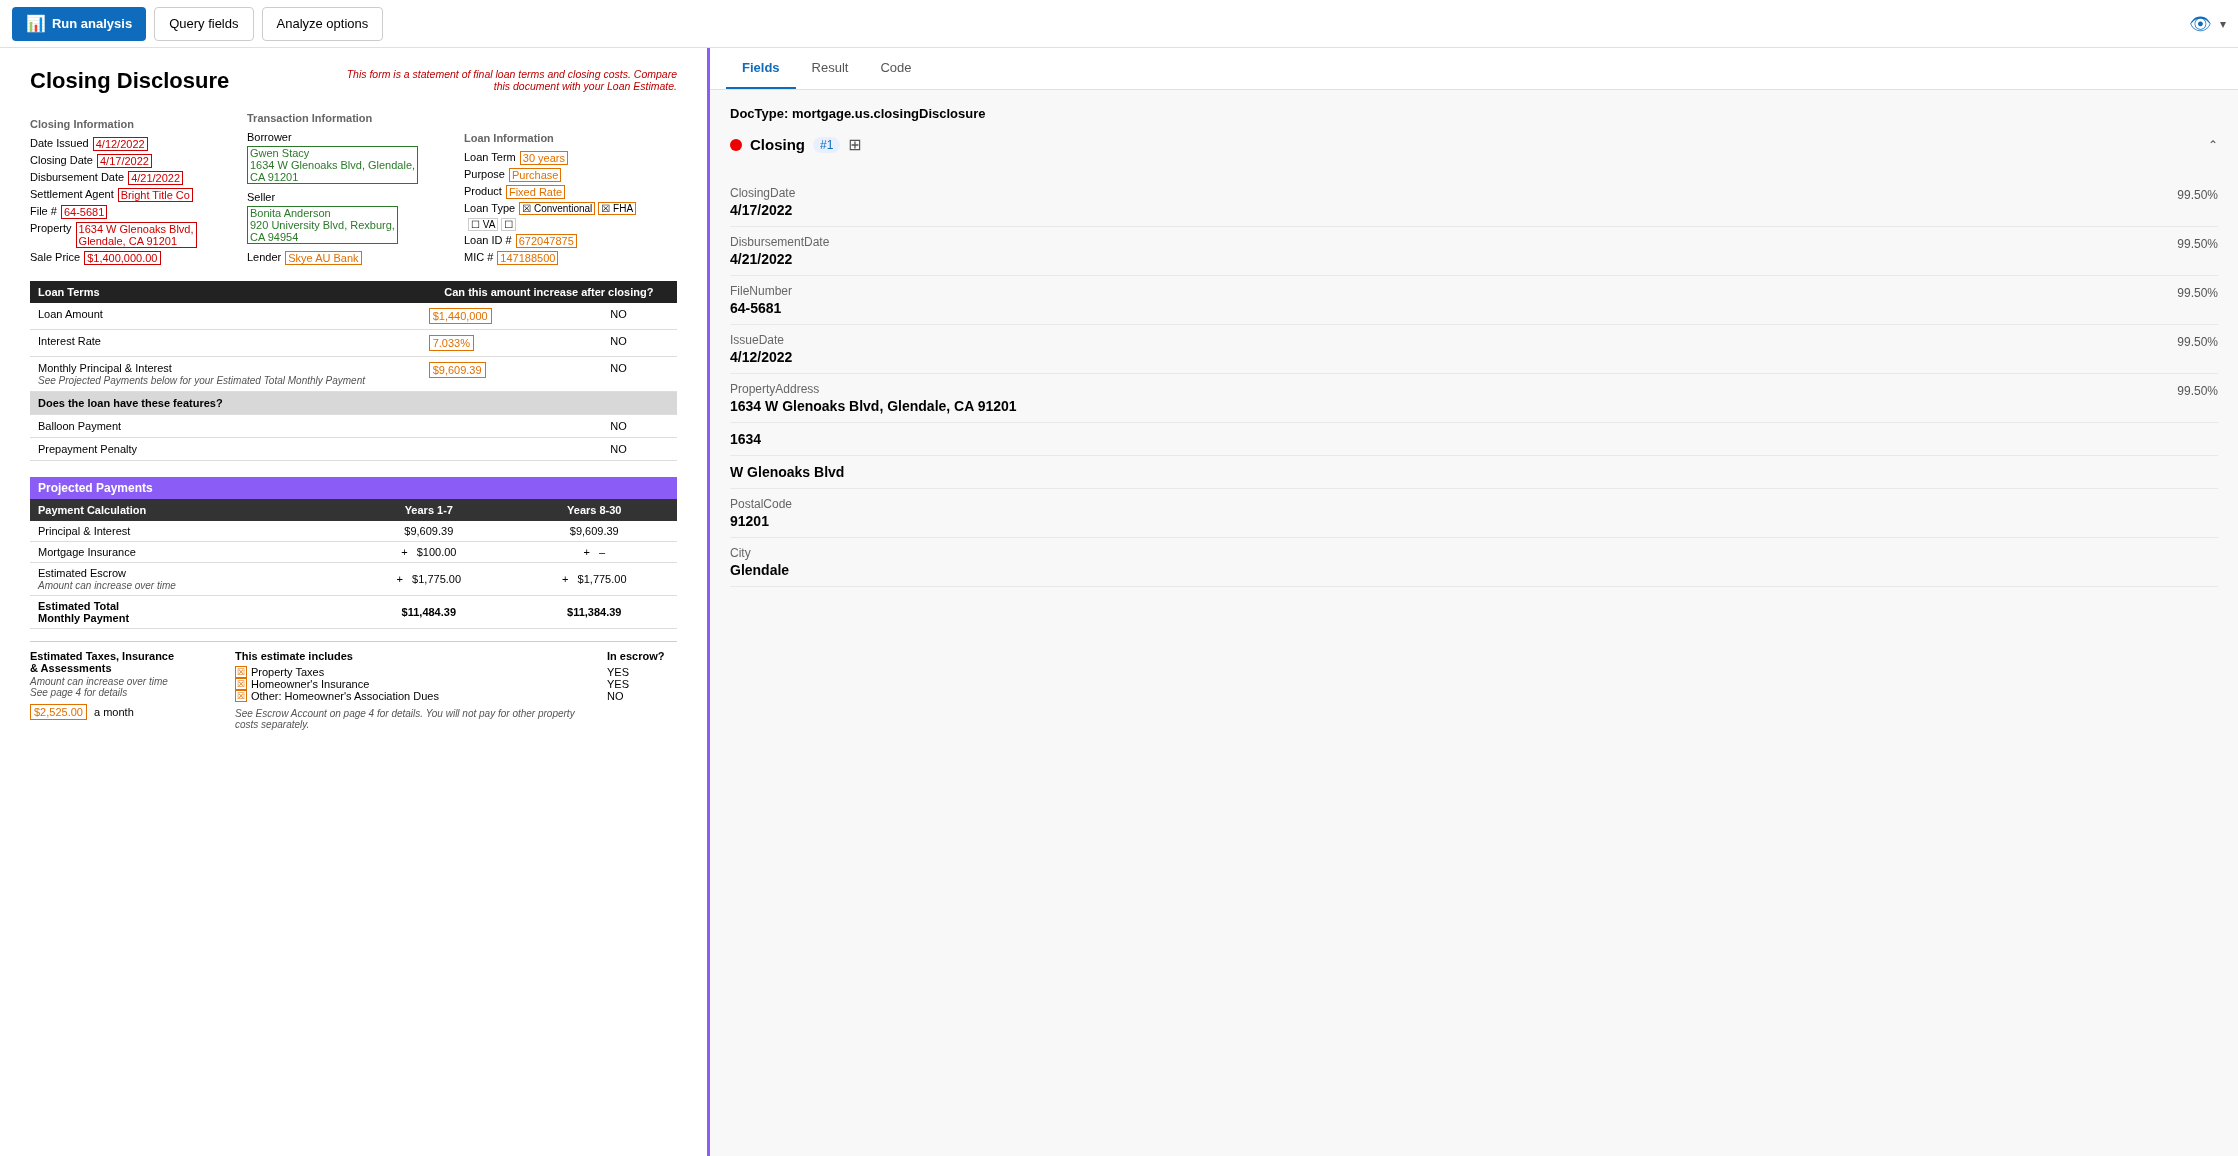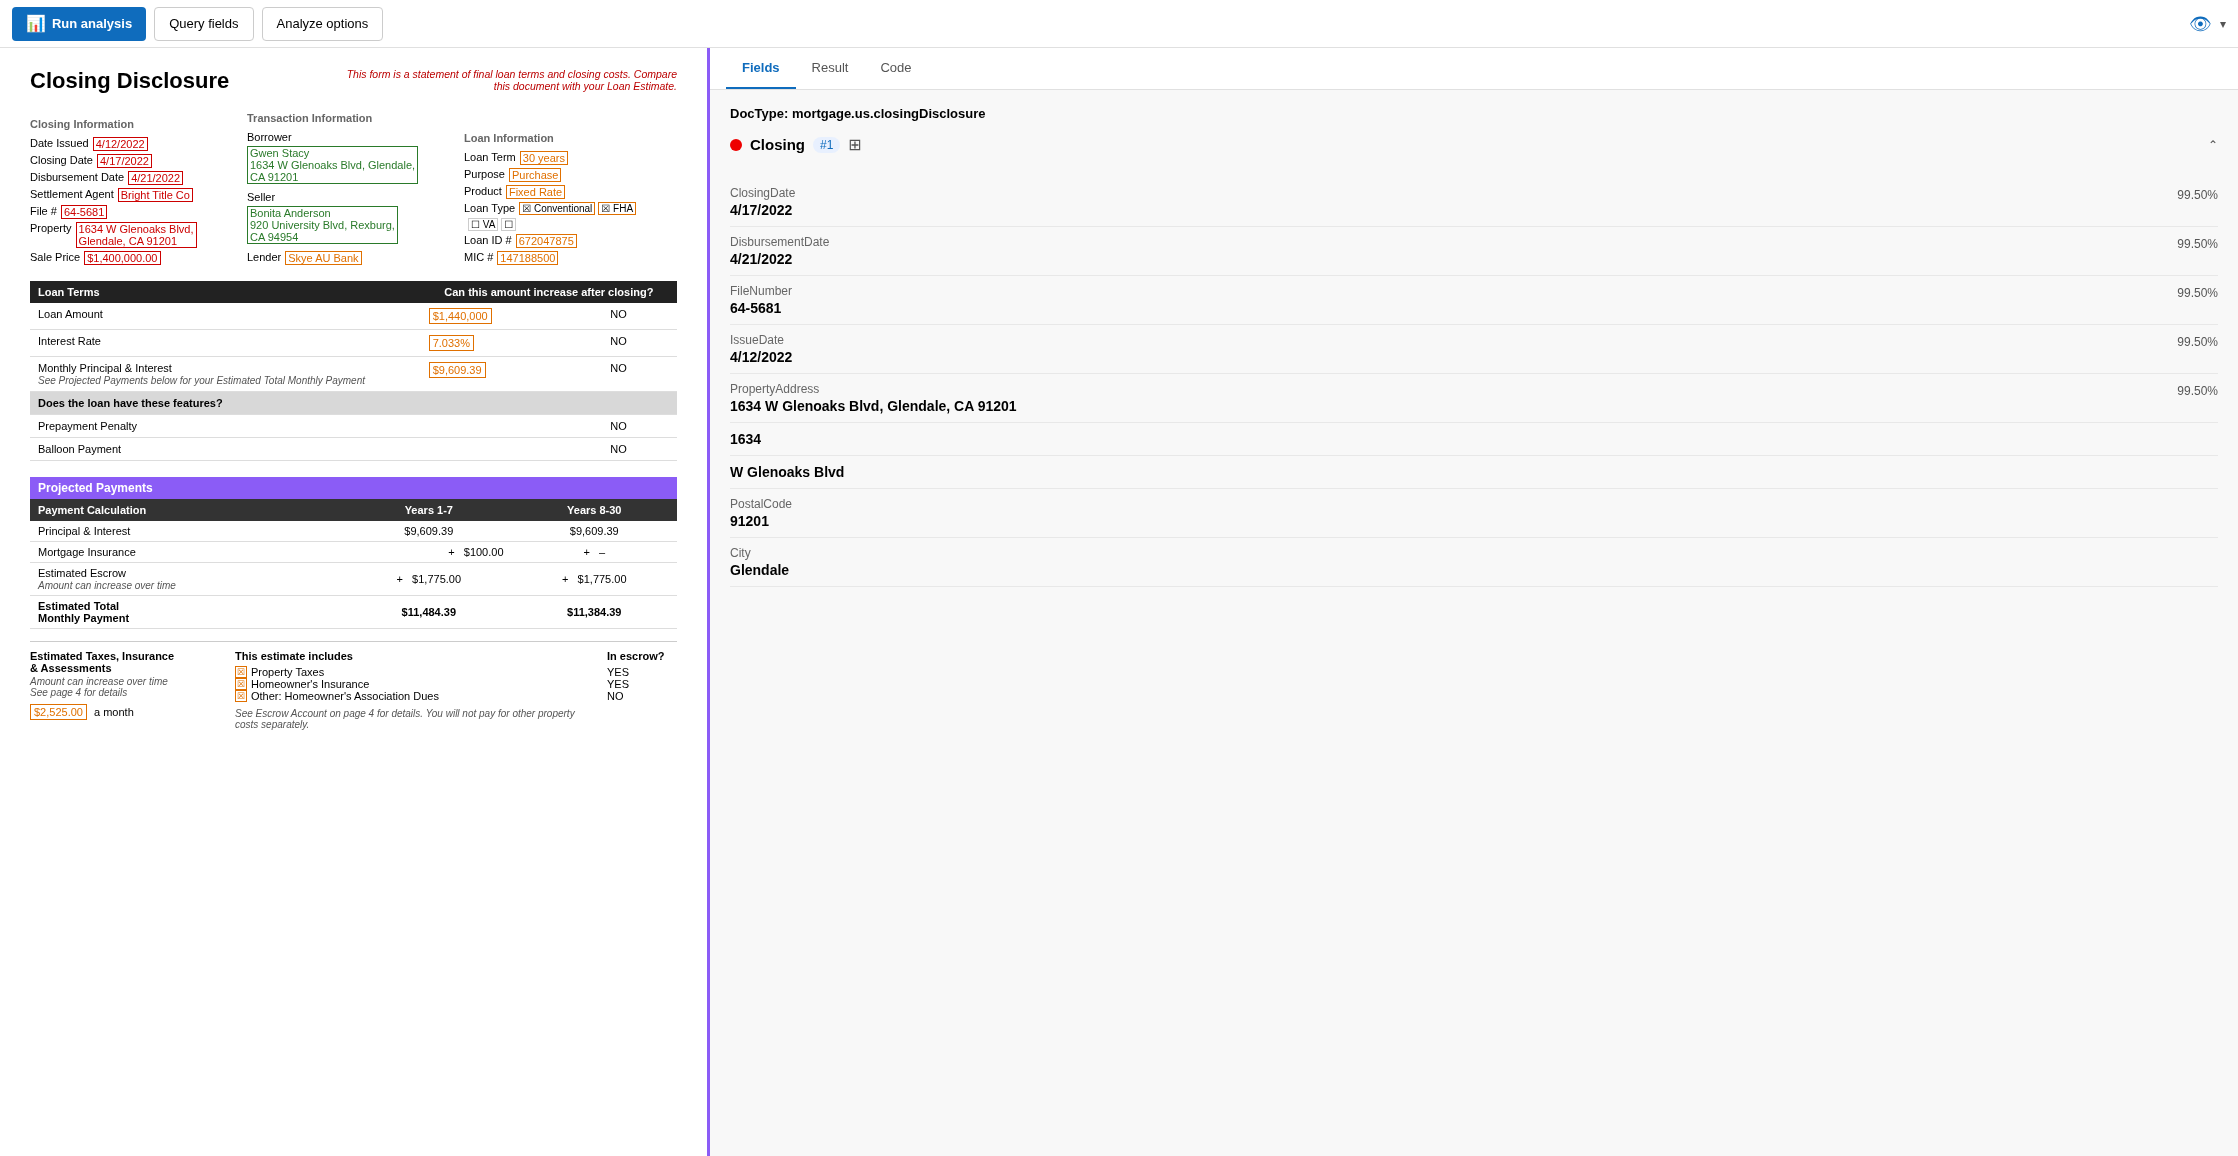--- a/index.html
+++ b/index.html
@@ -253,50 +253,50 @@
         </tr>
         <tr>
           <td>Monthly Principal &amp; Interest<br><span class="sub-text">See Projected Payments below for your Estimated Total Monthly Payment</span></td>
           <td><span class="val-orange">$9,609.39</span></td>
           <td>NO</td>
         </tr>
         <tr class="gray-row">
           <td colspan="3" style="padding:5px 8px; font-size:11px; font-weight:600;">Does the loan have these features?</td>
         </tr>
         <tr>
+          <td>Balloon Payment</td>
+          <td></td>
+          <td>NO</td>
+        </tr>
+        <tr>
           <td>Prepayment Penalty</td>
           <td></td>
           <td>NO</td>
         </tr>
-        <tr>
-          <td>Balloon Payment</td>
-          <td></td>
-          <td>NO</td>
-        </tr>
       </tbody>
     </table>
 
     <div class="section-block-header">Projected Payments</div>
     <table class="proj-table">
       <thead>
         <tr>
           <th class="left">Payment Calculation</th>
           <th>Years 1-7</th>
           <th>Years 8-30</th>
         </tr>
       </thead>
       <tbody>
         <tr>
           <td>Principal &amp; Interest</td>
           <td style="text-align:center;">$9,609.39</td>
           <td style="text-align:center;">$9,609.39</td>
         </tr>
         <tr>
           <td>Mortgage Insurance</td>
-          <td style="text-align:right;">+ &nbsp; $100.00</td>
+          <td style="text-align:center;">+ &nbsp; $100.00</td>
           <td style="text-align:center;">+ &nbsp; –</td>
         </tr>
         <tr>
           <td>Estimated Escrow<br><span class="sub-text">Amount can increase over time</span></td>
           <td style="text-align:center;">+ &nbsp; $1,775.00</td>
           <td style="text-align:center;">+ &nbsp; $1,775.00</td>
         </tr>
         <tr class="bold-row">
           <td>Estimated Total<br>Monthly Payment</td>
           <td style="text-align:center;">$11,484.39</td>

